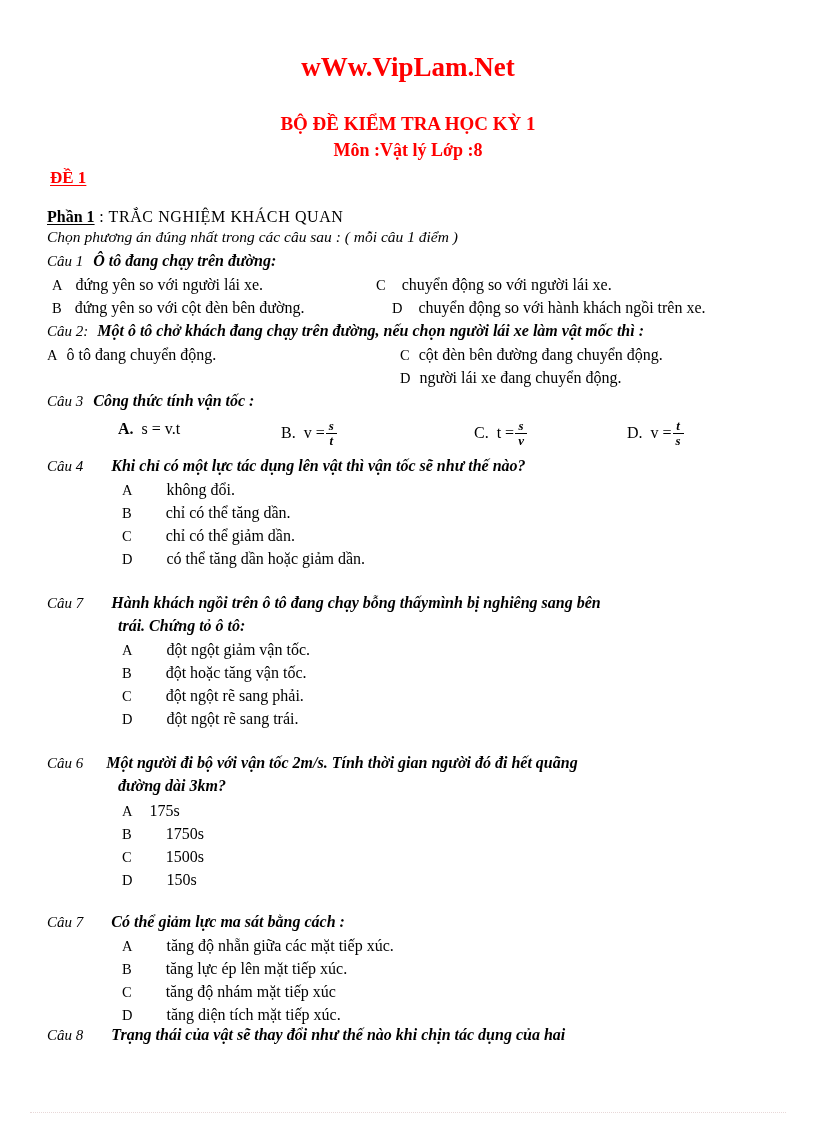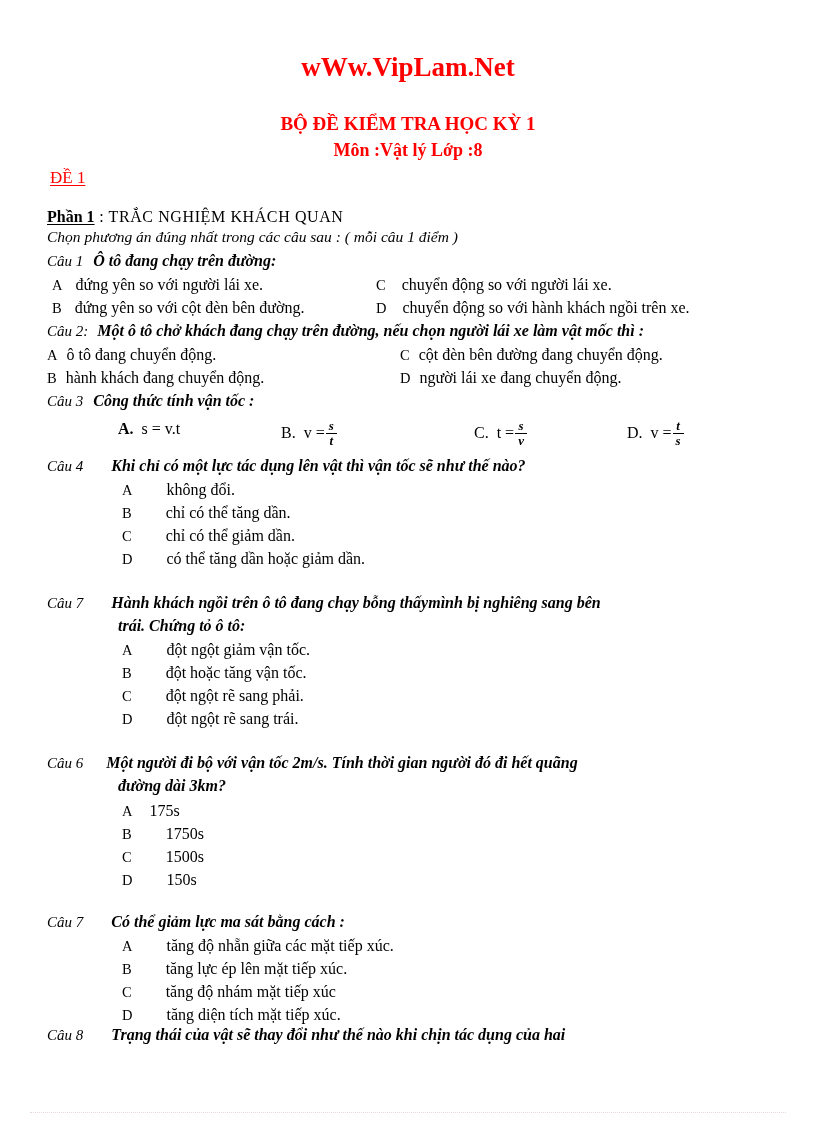--- a/index.html
+++ b/index.html
@@ -50,21 +50,21 @@
     text-align: center;
     color: #ff0000;
     font-weight: bold;
     font-size: 18px;
   }
   .de-label {
     position: absolute;
     left: 50px;
     top: 168px;
     color: #ff0000;
-    font-weight: normal;
+    font-weight: bold;
     font-size: 17px;
     text-decoration: underline;
     text-underline-offset: 2px;
   }
 
   
   .part-line {
     position: absolute;
     left: 47px;
     top: 208px;
@@ -172,37 +172,33 @@
     <span style="margin-left:9px;">đứng yên so với người lái  xe.</span>
   </div>
   <div class="opt" style="left:52px; top:299px;">
     <span class="opt-letter">B</span>
     <span style="margin-left:9px;">đứng yên so với cột đèn bên đường.</span>
   </div>
   <div class="opt" style="left:376px; top:276px;">
     <span class="opt-letter">C</span>
     <span style="margin-left:12px;">chuyển động so với người lái xe.</span>
   </div>
-  <div class="opt" style="left:376px; top:299px;">
+  <div class="opt" style="left:392px; top:299px;">
     <span class="opt-letter">D</span>
     <span style="margin-left:12px;">chuyển động so với hành khách ngồi trên xe.</span>
   </div>
 
   <div class="q" style="left:47px; top:322px;">
     <span class="q-label">Câu 2:</span>
     <span class="q-text" style="margin-left:5px;">Một ô tô chở khách đang chạy trên đường, nếu chọn người lái xe làm vật mốc thì :</span>
   </div>
   <div class="opt" style="left:47px; top:346px;">
     <span class="opt-letter">A</span>
     <span style="margin-left:5px;">ô tô đang chuyển động.</span>
   </div>
-  <div class="opt" style="left:47px; top:369px;">
-    <span class="opt-letter">B</span>
-    <span style="margin-left:5px;">hành khách đang chuyển động.</span>
-  </div>
   <div class="opt" style="left:400px; top:346px;">
     <span class="opt-letter">C</span>
     <span style="margin-left:5px;">cột đèn bên đường đang chuyển động.</span>
   </div>
   <div class="opt" style="left:400px; top:369px;">
     <span class="opt-letter">D</span>
     <span style="margin-left:5px;">người lái  xe đang chuyển động.</span>
   </div>
 
   <div class="q" style="left:47px; top:392px;">

